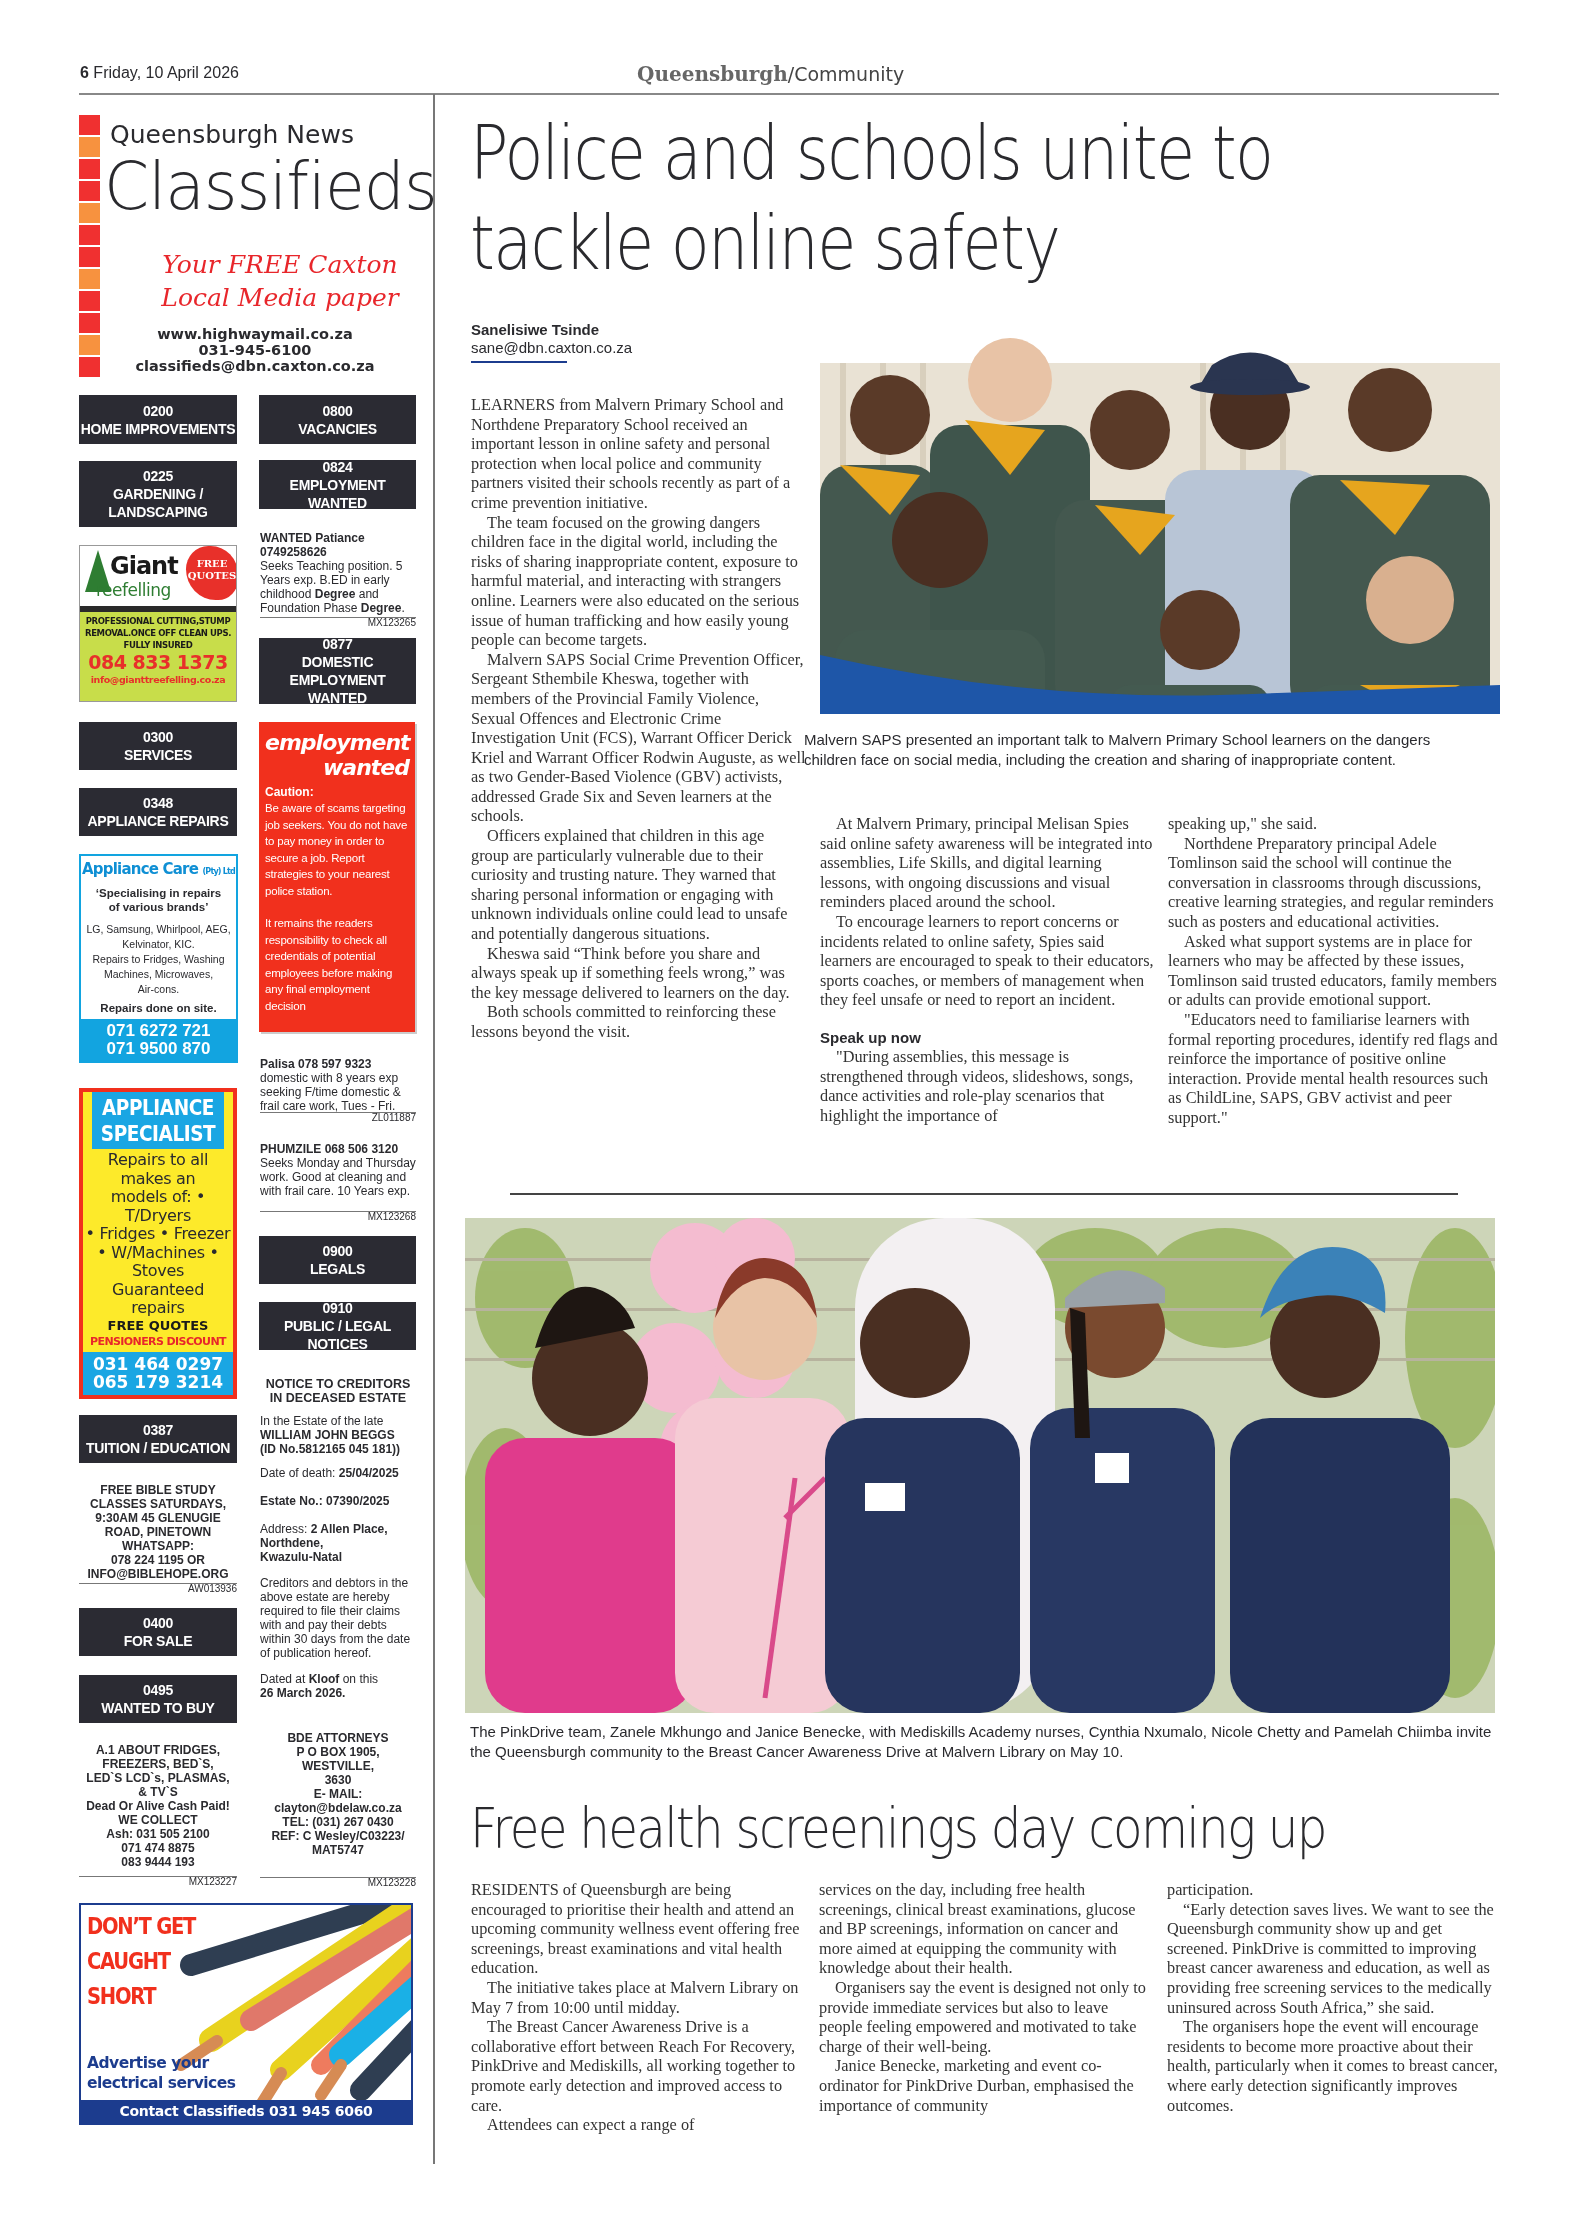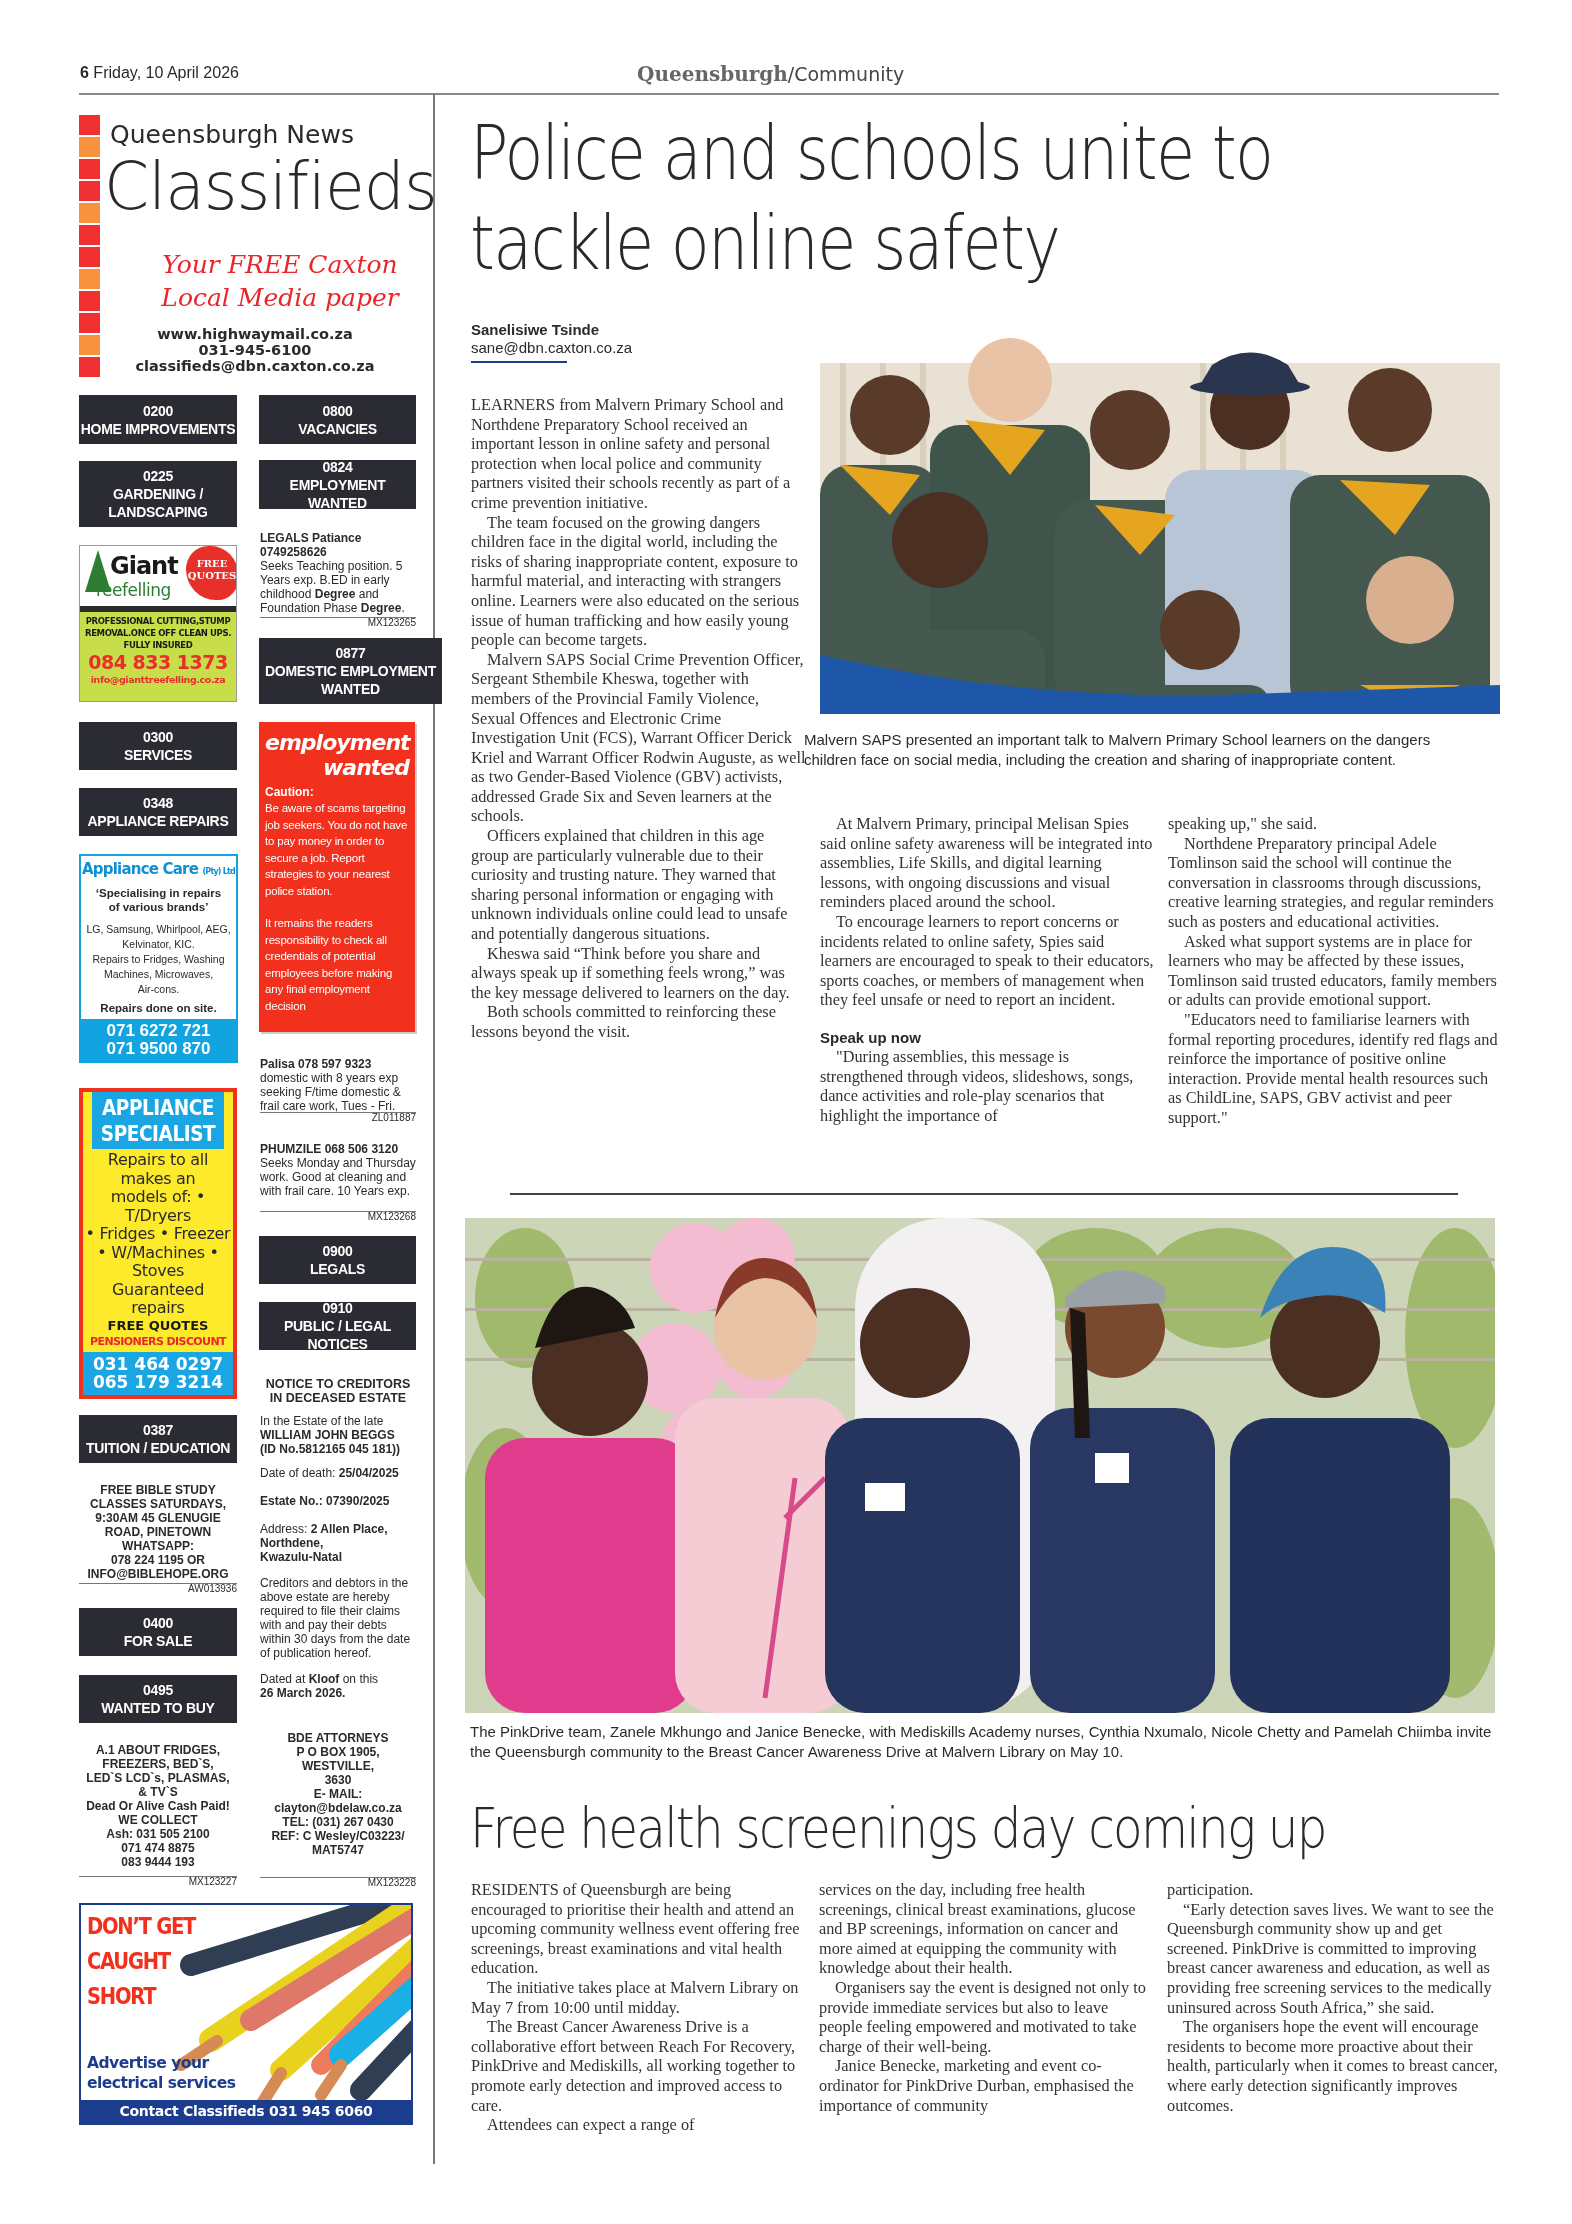--- a/index.html
+++ b/index.html
@@ -177,21 +177,21 @@
 </div>
 
 <div class="cat" style="left:259px;top:395px;width:157px;height:49px;">
   <div class="code">0800</div>
   <div>VACANCIES</div>
 </div>
 <div class="cat" style="left:259px;top:460px;width:157px;height:49px;">
   <div class="code">0824</div>
   <div>EMPLOYMENT WANTED</div>
 </div>
-<div class="cat" style="left:259px;top:638px;width:183px;height:66px;">
+<div class="cat" style="left:259px;top:638px;width:157px;height:66px;">
   <div class="code">0877</div>
   <div>DOMESTIC EMPLOYMENT</div>
   <div>WANTED</div>
 </div>
 <div class="cat" style="left:259px;top:1236px;width:157px;height:48px;">
   <div class="code">0900</div>
   <div>LEGALS</div>
 </div>
 <div class="cat" style="left:259px;top:1302px;width:157px;height:48px;">
   <div class="code">0910</div>
@@ -214,21 +214,21 @@
       <div>PROFESSIONAL CUTTING,STUMP</div>
       <div>REMOVAL.ONCE OFF CLEAN UPS.</div>
       <div>FULLY INSURED</div>
     </div>
     <div class="phone">084 833 1373</div>
     <div class="mail">info@gianttreefelling.co.za</div>
   </div>
 </div>
 
 <div class="ad-text" style="left:260px;top:531px;width:160px;">
-  <div style="font-weight:bold;">LEGALS Patiance</div>
+  <div style="font-weight:bold;">WANTED Patiance</div>
   <div style="font-weight:bold;">0749258626</div>
   <div><span>Seeks Teaching position. 5 Years exp. B.ED in early childhood </span><b>Degree</b><span> and Foundation Phase </span><b>Degree</b><span>.</span></div>
 </div>
 <div class="ad-ref" style="left:260px;top:617px;width:156px;">MX123265</div>
 
 <div class="abs emp">
   <div class="ttl">
     <div>employment</div>
     <div>wanted</div>
   </div>

